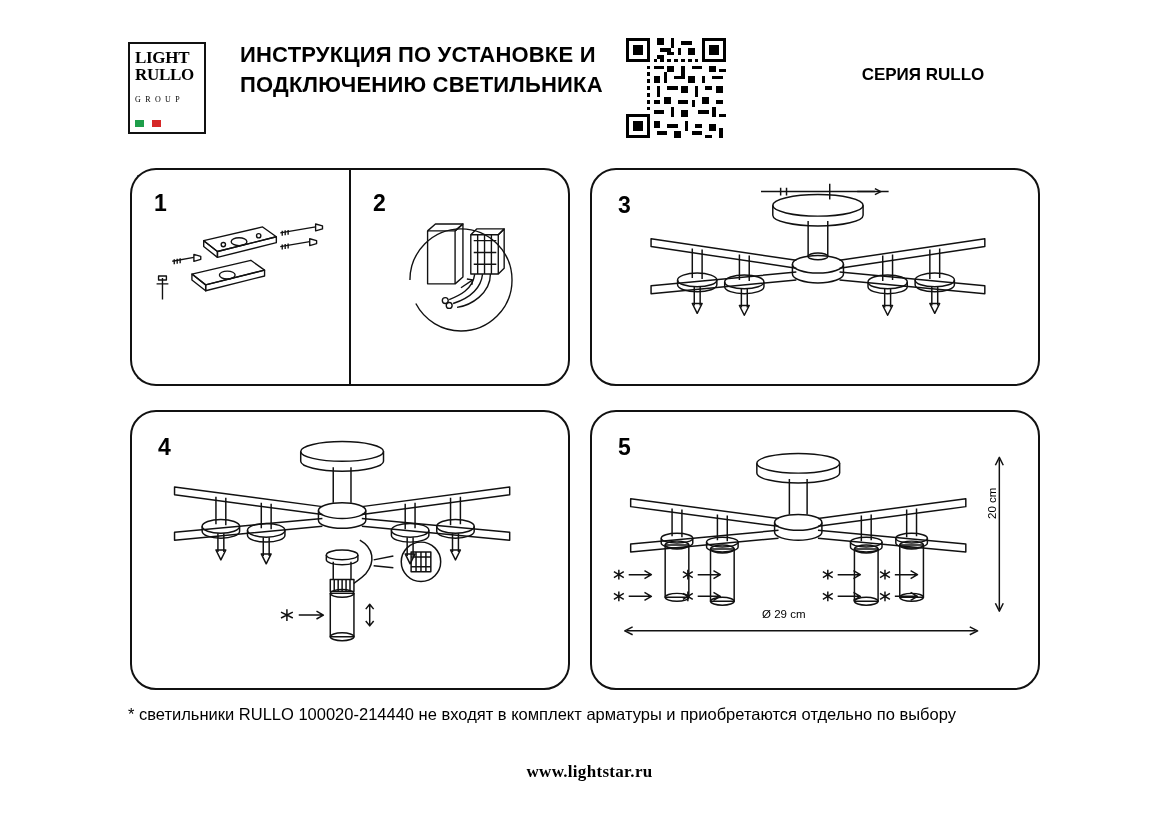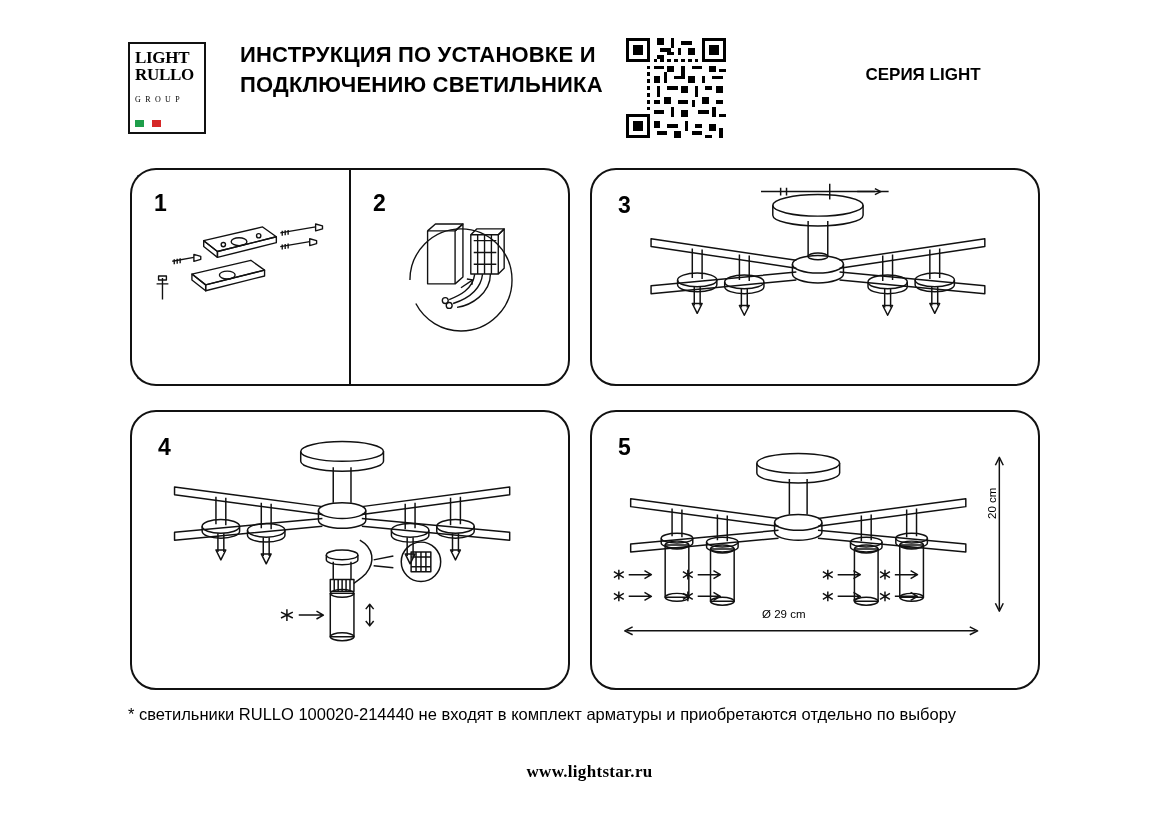--- a/index.html
+++ b/index.html
@@ -270,21 +270,21 @@
           <rect x="24" y="25" width="2" height="2"></rect>
             <rect x="9" y="27" width="3" height="1"></rect>
           <rect x="14" y="27" width="2" height="2"></rect>
             <rect x="19" y="27" width="3" height="1"></rect>
           <rect x="23" y="28" width="2" height="1"></rect>
             <rect x="27" y="26" width="1" height="3"></rect>
         </g>
       </svg>
     </div>
 
-    <div class="series">СЕРИЯ LIGHT</div>
+    <div class="series">СЕРИЯ RULLO</div>
   </div>
 
   <div class="panel" id="panel-1">
     <div class="panel-num" style="left:22px; top:22px;">1</div>
     <svg class="svgwrap" viewBox="0 0 221 218">
       <g fill="none" stroke="#111" stroke-width="1.4" stroke-linejoin="round">
 
         <path d="M72 72 L132 58 L146 68 L86 83 Z"></path>
         <path d="M72 72 L72 78 L86 89 L86 83 Z"></path>
         <path d="M86 83 L146 68 L146 74 L86 89 Z"></path>

